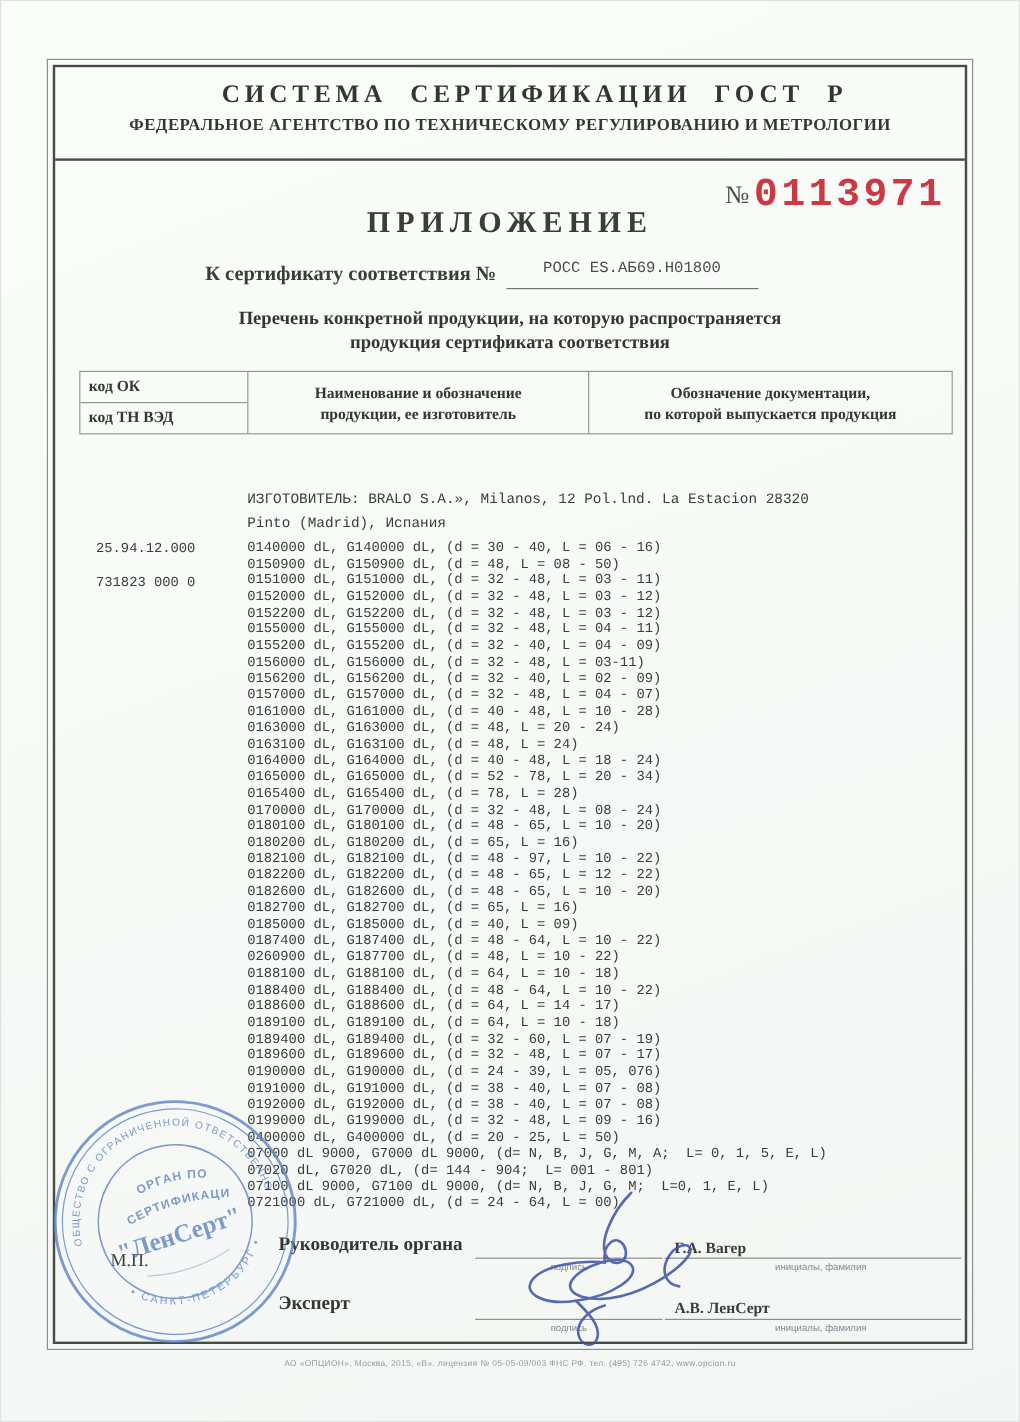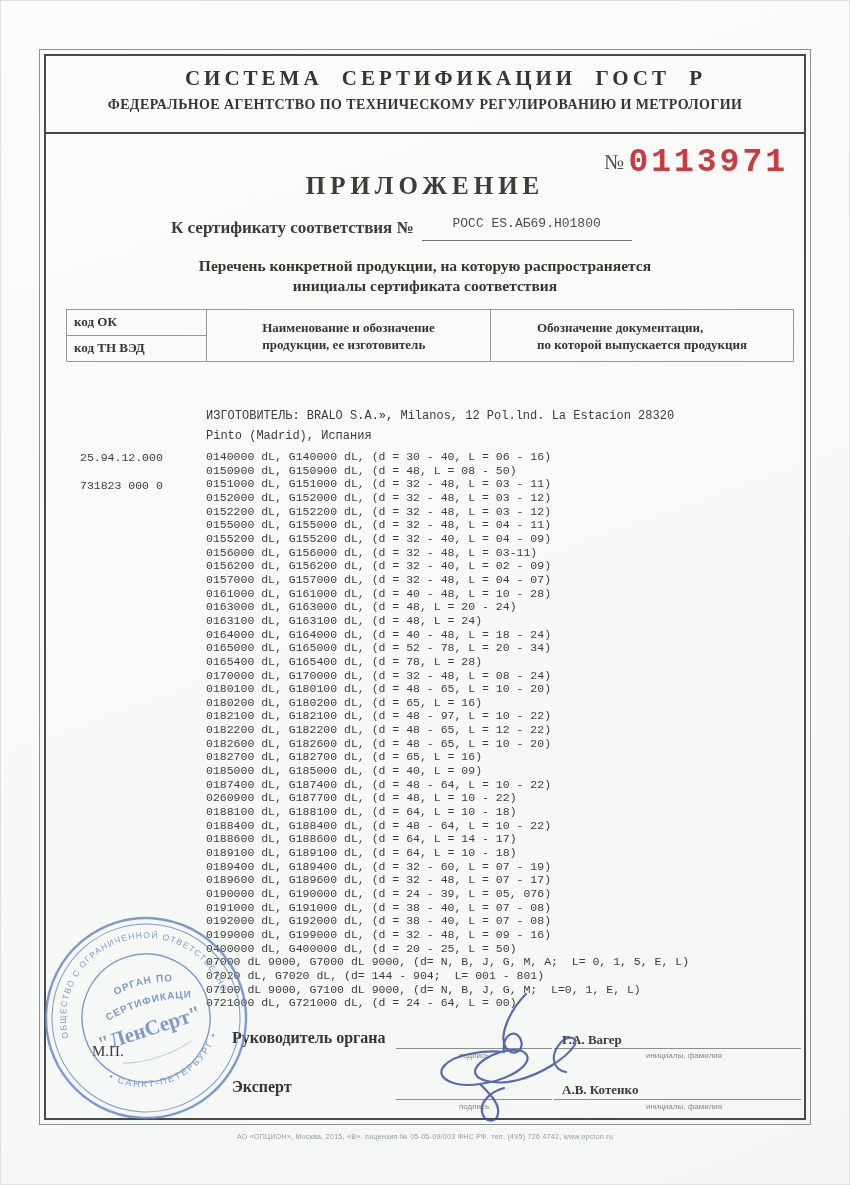--- a/index.html
+++ b/index.html
@@ -26,21 +26,21 @@
   .cert-line{display:inline-block;width:210px;border-bottom:1px solid #71766f;text-align:center;margin-left:8px;}
   .cert-value{font-family:"Liberation Mono","DejaVu Sans Mono",monospace;font-size:13px;color:#4a4e48;display:inline-block;padding-bottom:3px;position:relative;top:-6px;}
   
   .subtitle{position:absolute;top:200px;left:0;right:0;text-align:center;font-size:15.5px;font-weight:bold;line-height:19.5px;color:#33372f;}
   
   .spec-table{position:absolute;left:20px;top:253px;width:728px;height:53px;display:grid;grid-template-columns:140px 284px 1fr;border:1px solid #959b93;box-sizing:border-box;}
   .spec-table .c1{display:grid;grid-template-rows:1fr 1fr;border-right:1px solid #959b93;}
   .spec-table .c1 > div{display:flex;align-items:center;padding-left:7px;font-size:13px;font-weight:bold;color:#33372f;}
   .spec-table .c1 > div:first-child{border-bottom:1px solid #959b93;}
   .spec-table .c2{border-right:1px solid #959b93;}
-  .spec-table .c2,.spec-table .c3{display:flex;align-items:center;justify-content:center;font-size:13px;font-weight:bold;color:#33372f;white-space:pre-line;line-height:17px;}
+  .spec-table .c2,.spec-table .c3{display:flex;align-items:center;justify-content:center;text-align:center;font-size:13px;font-weight:bold;color:#33372f;white-space:pre-line;line-height:17px;}
   
   .mono{font-family:"Liberation Mono","DejaVu Sans Mono",monospace;color:#3a3d3a;}
   .manufacturer{position:absolute;left:160px;top:350px;font-size:12px;line-height:20px;white-space:pre;}
   .code-ok{position:absolute;left:34px;top:395px;font-size:11.5px;}
   .code-tnved{position:absolute;left:34px;top:423px;font-size:11.5px;}
   .product-list{position:absolute;left:160px;top:394px;font-size:11.5px;line-height:13.65px;}
   .product-list div{white-space:pre;}
   
   .mp-label{position:absolute;left:46px;top:987px;font-size:15px;color:#3a3e36;}
   .sig-label{position:absolute;font-size:16px;font-weight:bold;color:#33372f;white-space:nowrap;}
@@ -70,21 +70,21 @@
         <span class="num-value">0113971</span>
       </div>
 
       <div class="doc-title">ПРИЛОЖЕНИЕ</div>
 
       <div class="cert-row">
         <span class="cert-label">К сертификату соответствия №</span><span class="cert-line"><span class="cert-value">РОСС ES.АБ69.Н01800</span></span>
       </div>
 
       <div class="subtitle" style="white-space:pre-line;">Перечень конкретной продукции,  на которую распространяется
-инициалы сертификата соответствия</div>
+продукция сертификата соответствия</div>
 
       <div class="spec-table">
         <div class="c1">
           <div>код ОК</div>
           <div>код ТН ВЭД</div>
         </div>
         <div class="c2">Наименование и обозначение
 продукции, ее изготовитель</div>
         <div class="c3">Обозначение документации,
 по которой выпускается продукция</div>
@@ -146,21 +146,21 @@
       <div class="sig-label" style="left:186px;top:973px;">Руководитель органа</div>
       <div class="sig-line" style="left:350px;top:992px;width:156px;"></div>
       <div class="sig-caption" style="left:350px;top:995px;width:156px;">подпись</div>
       <div class="sig-name" style="left:516px;top:976px;">Г.А. Вагер</div>
       <div class="sig-line" style="left:508px;top:992px;width:247px;"></div>
       <div class="sig-caption" style="left:560px;top:995px;width:156px;">инициалы, фамилия</div>
 
       <div class="sig-label" style="left:186px;top:1022px;">Эксперт</div>
       <div class="sig-line" style="left:350px;top:1043px;width:156px;"></div>
       <div class="sig-caption" style="left:350px;top:1046px;width:156px;">подпись</div>
-      <div class="sig-name" style="left:516px;top:1026px;">А.В. Котенко</div>
+      <div class="sig-name" style="left:516px;top:1026px;">А.В. ЛенСерт</div>
       <div class="sig-line" style="left:508px;top:1043px;width:247px;"></div>
       <div class="sig-caption" style="left:560px;top:1046px;width:156px;">инициалы, фамилия</div>
 
       <svg class="stamp" viewBox="0 0 212 212">
         <g transform="rotate(-18 106 106)" fill="none" stroke="#5f83c4">
           <circle cx="106" cy="106" r="100" stroke-width="2.4"></circle>
           <circle cx="106" cy="106" r="94" stroke-width="1"></circle>
           <circle cx="106" cy="106" r="64" stroke-width="1.4"></circle>
           <path id="arcTop" d="M 26 106 A 80 80 0 0 1 186 106" stroke="none"></path>
           <path id="arcBottom" d="M 30 110 A 77 77 0 0 0 182 110" stroke="none"></path>

